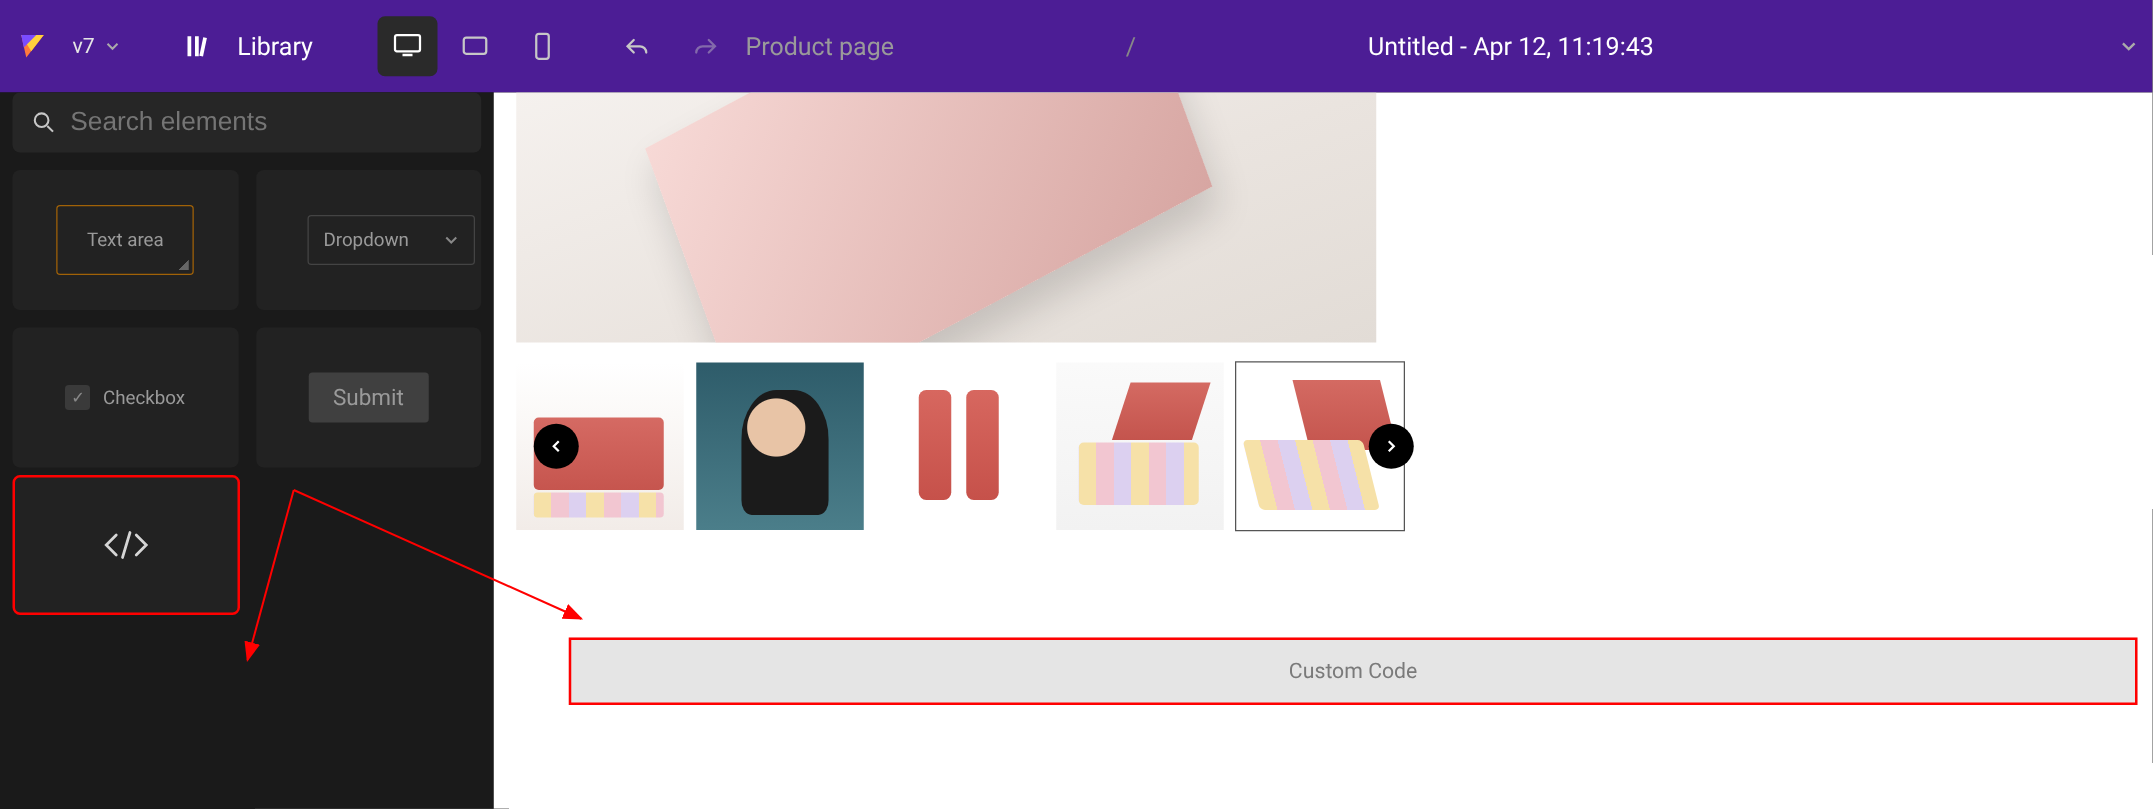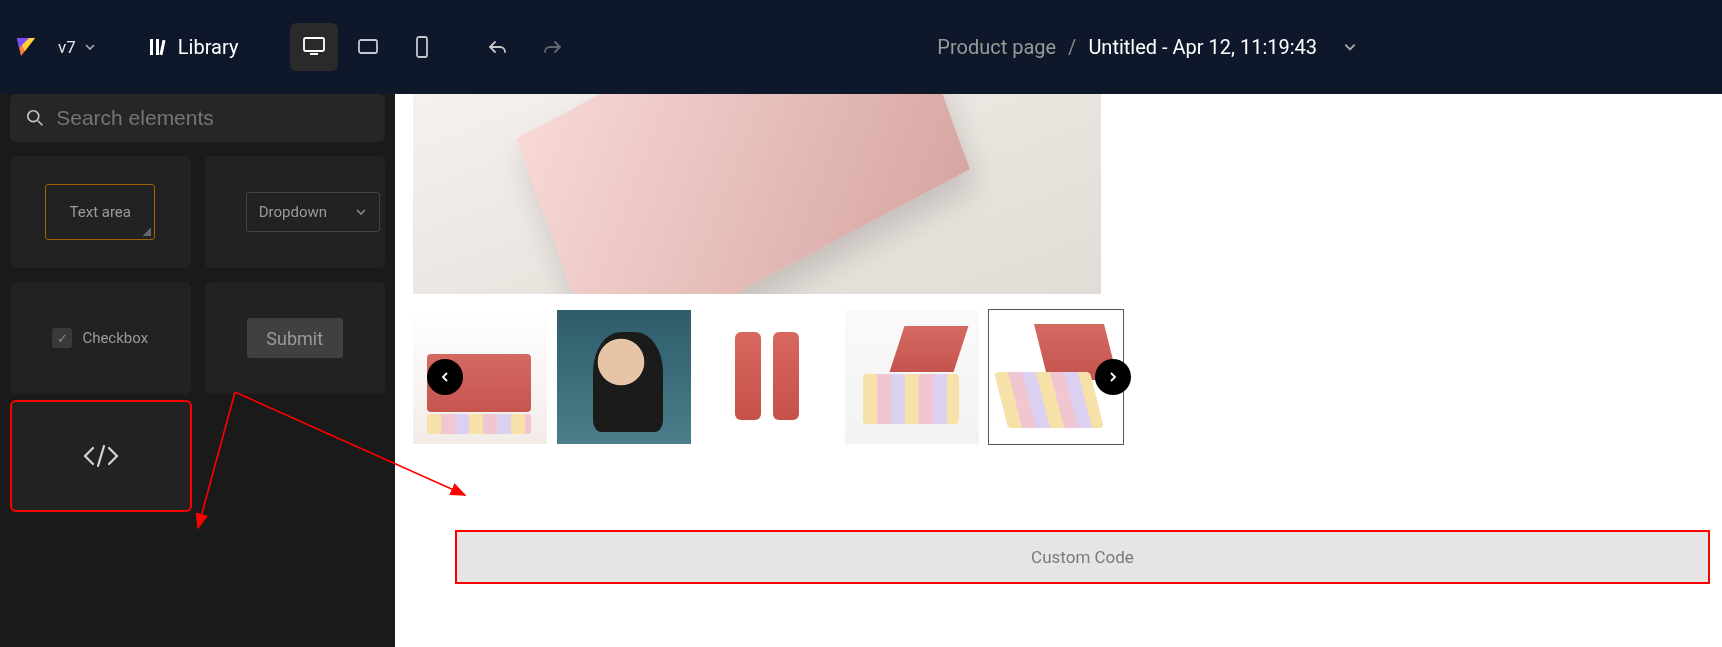--- a/index.html
+++ b/index.html
@@ -8,38 +8,38 @@
     background: #0d0d0d;
     color: #e5e5e5;
     width: 1722px;
     height: 647px;
     overflow: hidden;
     position: relative;
   }
 
   
   .topbar {
-    height: 94px;
-    background: #0f172a;
+    height: 74px;
+    background: #4c1d95;
     display: flex;
     align-items: center;
     padding: 0 12px;
     gap: 8px;
   }
   .logo {
     width: 28px; height: 28px;
     display: flex; align-items: center; justify-content: center;
   }
   .version-chip {
     display: flex; align-items: center; gap: 8px;
     color: #e5e5e5; font-size: 17px; padding: 6px 10px;
     cursor: pointer;
   }
   .library-btn {
-    display: flex; align-items: center; gap: 10px;
+    display: flex; align-items: center; gap: 22px;
     font-size: 20px; color: #fff; padding: 8px 14px;
     margin-left: 20px;
     cursor: pointer;
   }
   .device-group {
     display: flex; align-items: center; gap: 6px;
     margin-left: 30px;
   }
   .icon-btn {
     width: 48px; height: 48px;
@@ -48,21 +48,21 @@
     cursor: pointer;
     color: #c7c7c7;
   }
   .icon-btn.active { background: #2a2a2a; color: #fff; }
   .undo-redo {
     display: flex; align-items: center; gap: 6px;
     margin-left: 20px;
   }
   .page-title-area {
     flex: 1;
-    display: flex; align-items: center; justify-content: center;
+    display: flex; align-items: center; justify-content: space-between;
     gap: 8px; font-size: 20px;
   }
   .page-title-area .muted { color: #9a9a9a; }
   .page-title-area .slash { color: #888; margin: 0 4px; }
   .page-title-area .name { color: #fff; }
   .right-cluster { display: flex; align-items: center; gap: 12px; }
   .pill-btn {
     background: #2a2a2a; border-radius: 8px;
     padding: 12px 20px; font-size: 19px; color: #e5e5e5;
     display: flex; align-items: center; gap: 10px;

